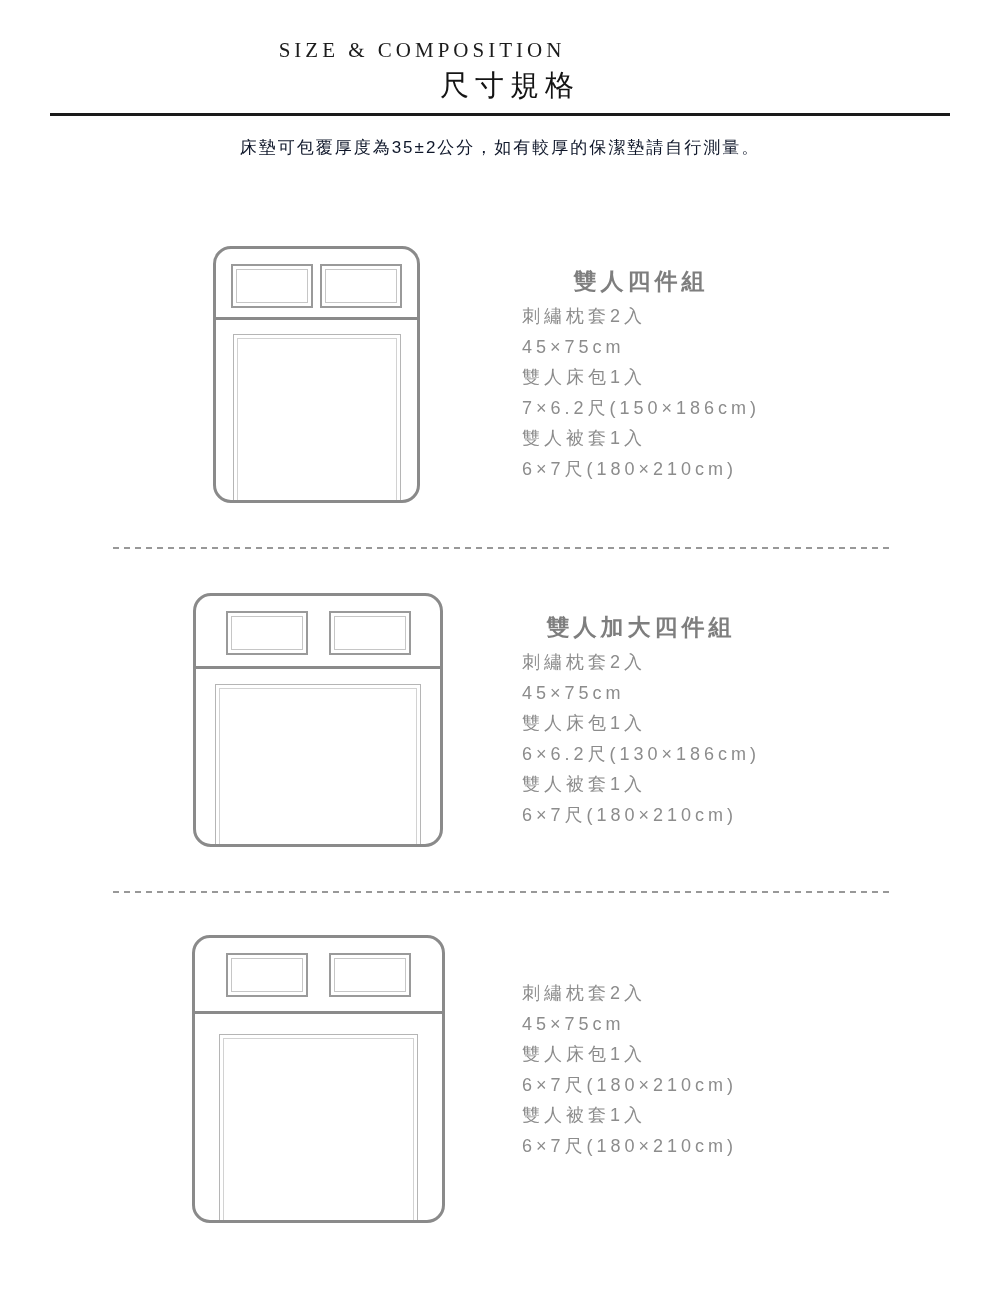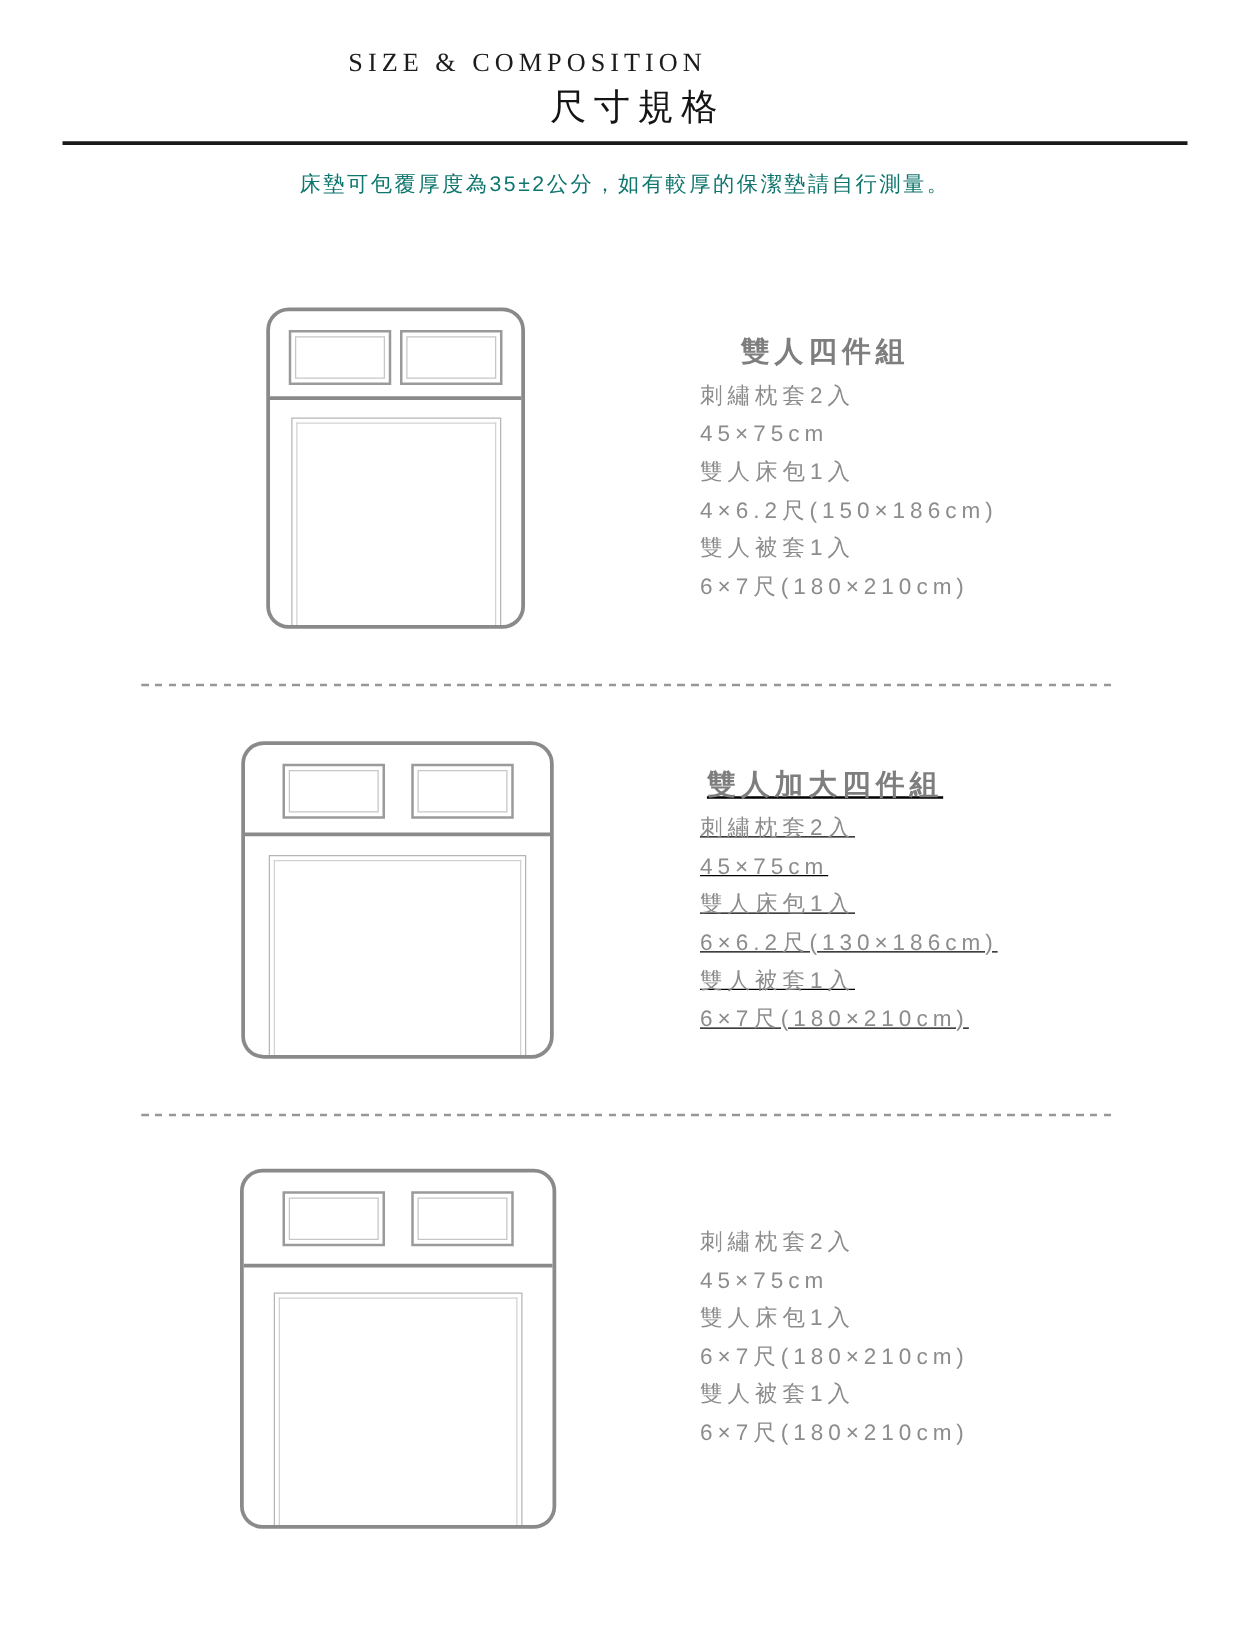--- a/index.html
+++ b/index.html
@@ -37,21 +37,21 @@
     top: 113px; left: 50px;
     width: 900px; height: 3px;
     background: #1a1a1a;
   }
   .note {
     position: absolute;
     top: 136px; left: 0; width: 1000px;
     text-align: center;
     font-size: 17px;
     letter-spacing: 2px;
-    color: #0f766e;
+    color: #0f172a;
   }
 
   
   .bed {
     position: absolute;
     box-sizing: border-box;
     border: 3px solid #8a8a8a;
     border-radius: 18px;
     background: #ffffff;
     overflow: hidden;
@@ -101,21 +101,21 @@
   }
   .spec-title {
     font-size: 23px;
     font-weight: 700;
     letter-spacing: 4px;
     line-height: 30px;
     color: #7e7e7e;
     white-space: nowrap;
     text-align: center;
   }
-  .spec-lines { margin-top: 5px; margin-left: 38px; }
+  .spec-lines { margin-top: 5px; }
   .spec-line {
     font-size: 18px;
     letter-spacing: 4px;
     line-height: 30.5px;
     color: #8c8c8c;
     white-space: nowrap;
   }
 
   
   .dashed-divider {
@@ -148,21 +148,21 @@
     <div class="sheet" style="left:17px; right:16px; top:85px;">
       <div class="sheet-inner"></div>
     </div>
   </div>
   <div class="spec" style="top:266px;">
     <div class="spec-title">雙人四件組</div>
     <div class="spec-lines">
       <div class="spec-line">刺繡枕套2入</div>
       <div class="spec-line">45×75cm</div>
       <div class="spec-line">雙人床包1入</div>
-      <div class="spec-line">4×6.2尺(150×186cm)</div>
+      <div class="spec-line">7×6.2尺(150×186cm)</div>
       <div class="spec-line">雙人被套1入</div>
       <div class="spec-line">6×7尺(180×210cm)</div>
     </div>
   </div>
 
   <div class="dashed-divider" style="top:547px;"></div>
 
   <div class="bed" style="left:193px; top:593px; width:250px; height:254px;">
     <div class="pillow-row gap-large">
       <div class="pillow">
@@ -170,21 +170,21 @@
         </div>
       <div class="pillow">
           <div class="pillow-inner"></div>
         </div>
     </div>
     <div class="bed-divider" style="top:70px;"></div>
     <div class="sheet" style="left:19px; right:19px; top:88px;">
       <div class="sheet-inner"></div>
     </div>
   </div>
-  <div class="spec" style="top:612px;text-decoration:underline;">
+  <div class="spec" style="top:612px;">
     <div class="spec-title">雙人加大四件組</div>
     <div class="spec-lines">
       <div class="spec-line">刺繡枕套2入</div>
       <div class="spec-line">45×75cm</div>
       <div class="spec-line">雙人床包1入</div>
       <div class="spec-line">6×6.2尺(130×186cm)</div>
       <div class="spec-line">雙人被套1入</div>
       <div class="spec-line">6×7尺(180×210cm)</div>
     </div>
   </div>

